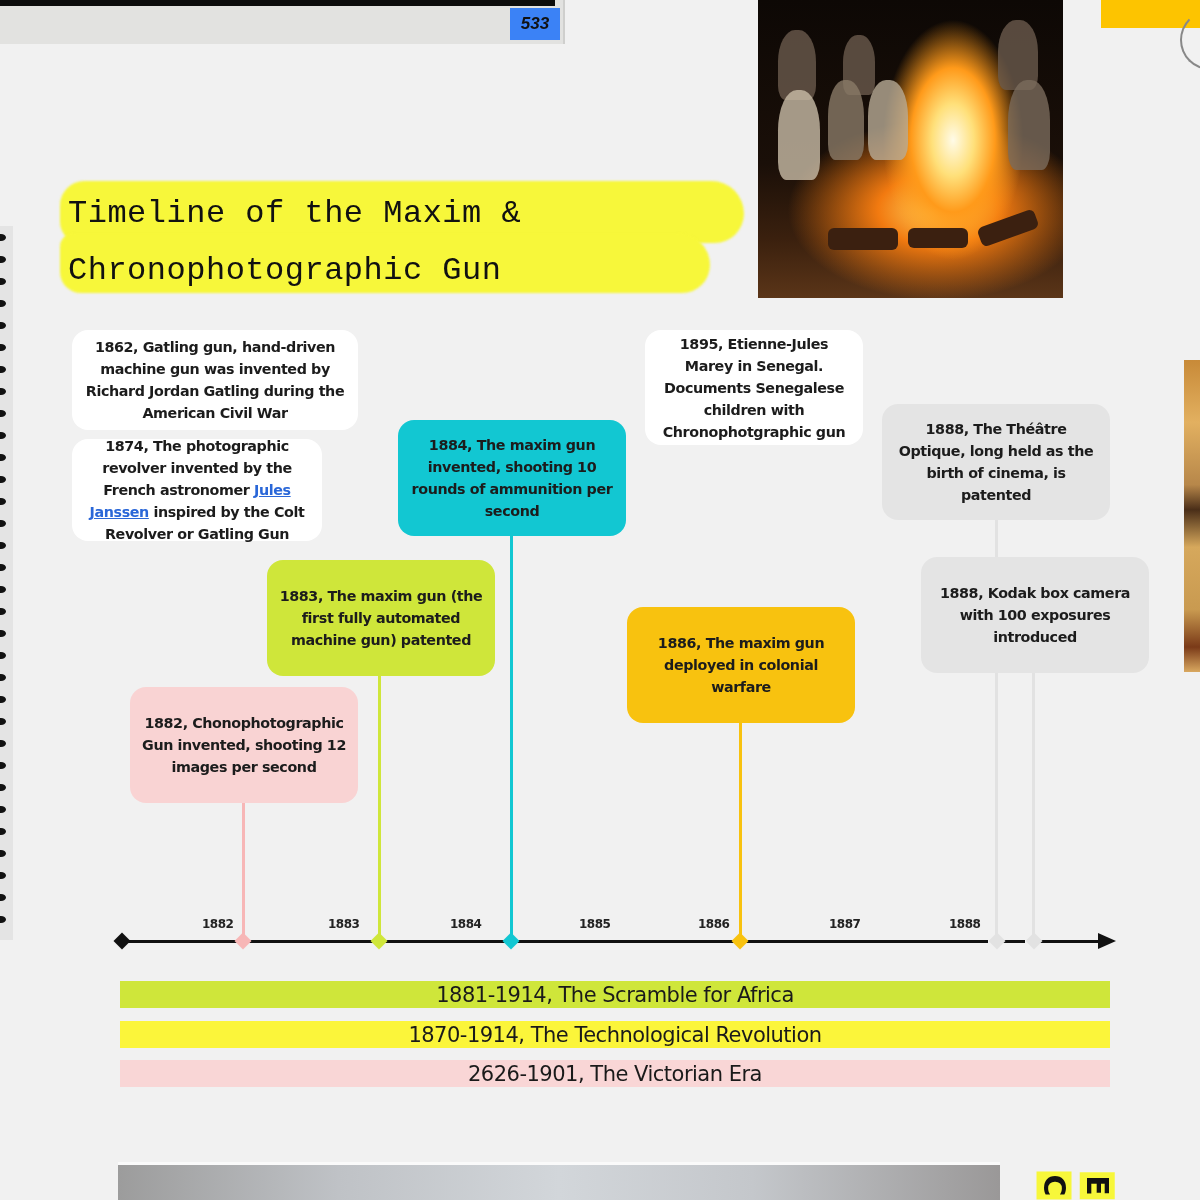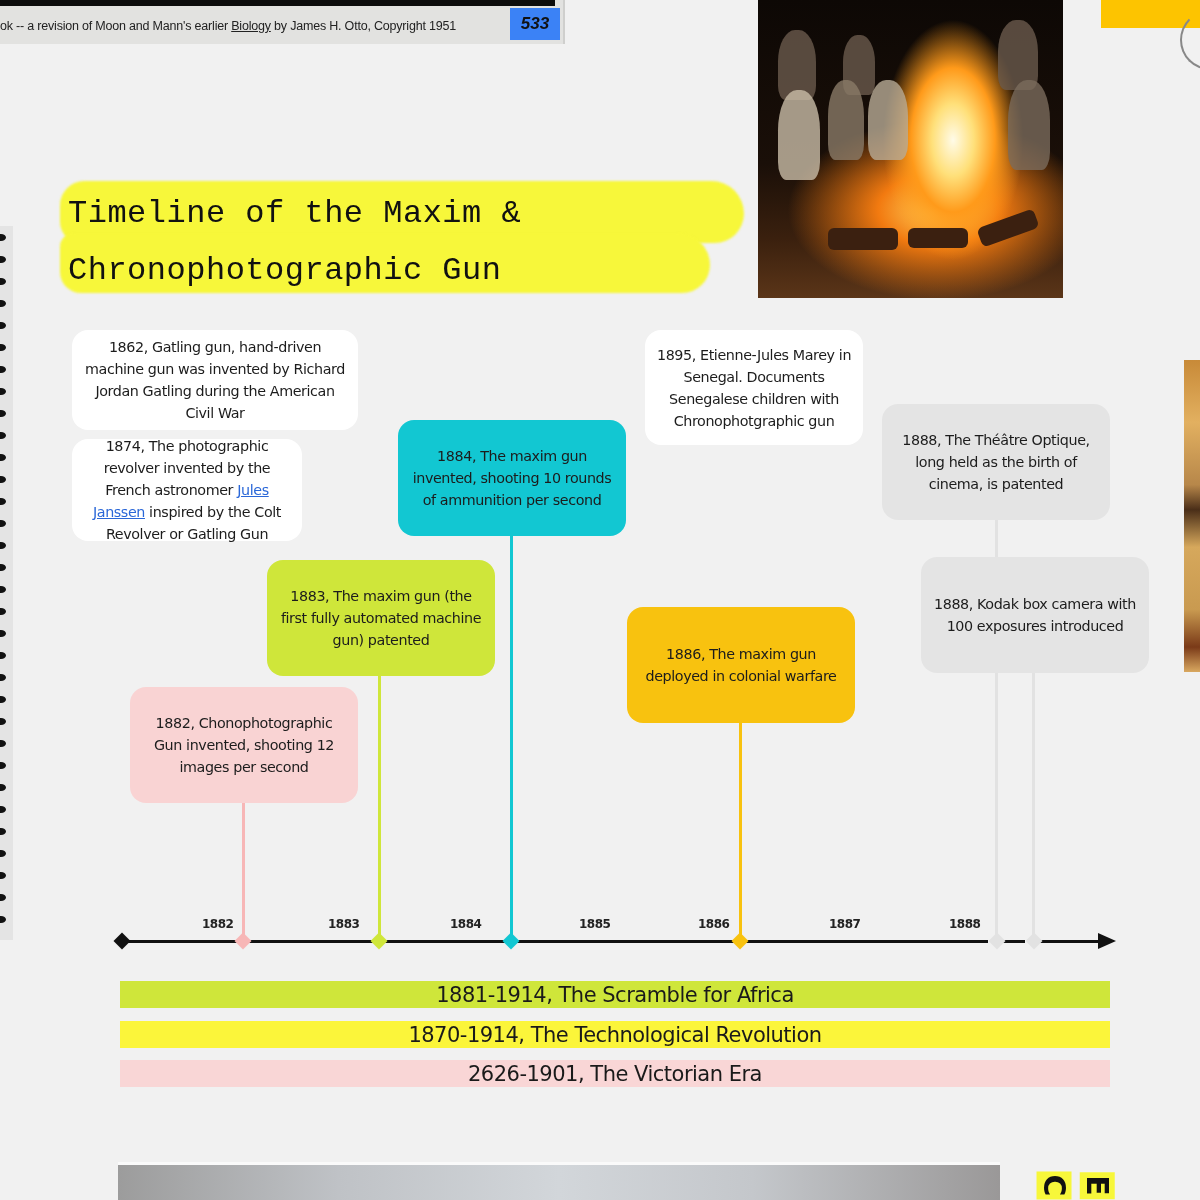--- a/index.html
+++ b/index.html
@@ -35,21 +35,21 @@
   .spiral { position: absolute; left: 0; top: 226px; width: 13px; height: 714px; background: #e4e4e4; }
   .spiral .hole { position: absolute; left: -4px; width: 10px; height: 7px; border-radius: 50%; background: #111; }
 
   
   .title-wrap { position: absolute; left: 58px; top: 175px; width: 690px; height: 120px; }
   .title-hl1 { position: absolute; left: 2px; top: 6px; width: 684px; height: 62px; background: #f7f73a; border-radius: 30px 40px 36px 26px; filter: blur(1px); }
   .title-hl2 { position: absolute; left: 2px; top: 58px; width: 650px; height: 60px; background: #f7f73a; border-radius: 20px 46px 40px 30px; filter: blur(1px); }
   .title { position: absolute; left: 10px; top: 10px; font-family: "Liberation Mono", monospace; font-size: 32px; line-height: 57px; color: #111; white-space: pre; letter-spacing: 0.5px; }
 
   
-  .card { position: absolute; border-radius: 16px; text-align: center; font-family: "DejaVu Sans", sans-serif; font-size: 14.3px; line-height: 22px; color: #1c1c1c; display: flex; align-items: center; justify-content: center; padding: 0 10px; letter-spacing: -0.4px; }
+  .card { position: absolute; border-radius: 16px; text-align: center; font-family: "DejaVu Sans", sans-serif; font-size: 14.3px; line-height: 22px; color: #1c1c1c; display: flex; align-items: center; justify-content: center; padding: 0 10px; letter-spacing: -0.4px; font-weight: bold; }
   .card a { color: #2a67d8; text-decoration: underline; }
   .stem { position: absolute; width: 3px; }
   .marker { position: absolute; width: 12px; height: 12px; transform: rotate(45deg); }
 
   
   .axis { position: absolute; left: 122px; top: 940px; width: 978px; height: 3px; background: #111; }
   .axis-start { position: absolute; left: 116px; top: 935px; width: 12px; height: 12px; background: #111; transform: rotate(45deg); }
   .axis-arrow { position: absolute; left: 1098px; top: 933px; width: 0; height: 0; border-top: 8px solid transparent; border-bottom: 8px solid transparent; border-left: 18px solid #111; }
   .axis-gap { position: absolute; top: 938px; width: 8px; height: 7px; background: #f1f1f1; }
   .year-label { position: absolute; top: 917px; font-family: "DejaVu Sans", sans-serif; font-size: 12px; font-weight: bold; color: #222; letter-spacing: -0.5px; }
@@ -61,23 +61,20 @@
   .bottom-img { position: absolute; left: 118px; top: 1162px; width: 882px; height: 38px; border-top: 3px solid #fafafa;
     background: linear-gradient(90deg, #9c9c9c 0%, #bfc2c6 25%, #d2d6da 50%, #c4c7cb 72%, #9a9898 100%); }
   .corner-glyphs { position: absolute; left: 1040px; top: 1168px; font-family: "DejaVu Sans", sans-serif; font-weight: bold; font-size: 30px; color: #111; white-space: nowrap; }
   .corner-glyphs span { background: #f7f73a; padding: 0 3px; margin-right: 16px; display: inline-block; transform: rotate(90deg); }
 </style>
 </head>
 <body>
 
 <div class="book-strip">
   <div class="black-band"></div>
-  <div class="book-caption">
-    <span>ok -- a revision of Moon and Mann's earlier </span><u>Biology</u><span> by James H. Otto, Copyright 1951</span>
-  </div>
   <div class="page-num">533</div>
 </div>
 
 <div class="photo-fire">
   <div class="person" style="left:20px;top:30px;width:38px;height:70px;"></div>
   <div class="person" style="left:85px;top:35px;width:32px;height:60px;"></div>
   <div class="person" style="left:20px;top:90px;width:42px;height:90px;background:#c9bda8;"></div>
   <div class="person" style="left:70px;top:80px;width:36px;height:80px;background:#8a7a68;"></div>
   <div class="person" style="left:110px;top:80px;width:40px;height:80px;background:#b8ab96;"></div>
   <div class="person" style="left:240px;top:20px;width:40px;height:70px;"></div>
@@ -137,21 +134,21 @@
 <div class="stem" style="left:242px;top:800px;height:140px;background:#f7b6b6;"></div>
 <div class="stem" style="left:378px;top:672px;height:268px;background:#cfe63a;"></div>
 <div class="stem" style="left:510px;top:532px;height:408px;background:#12c7d2;"></div>
 <div class="stem" style="left:739px;top:720px;height:220px;background:#f8c20f;"></div>
 <div class="stem" style="left:995px;top:518px;height:422px;background:#e2e2e2;"></div>
 <div class="stem" style="left:1032px;top:668px;height:272px;background:#e2e2e2;"></div>
 
 <div class="card" style="left:72px;top:330px;width:286px;height:100px;background:#ffffff;">
   <span>1862, Gatling gun, hand-driven machine gun was invented  by Richard Jordan Gatling during the American Civil War</span>
 </div>
-<div class="card" style="left:72px;top:439px;width:230px;height:102px;background:#ffffff;">
+<div class="card" style="left:72px;top:439px;width:250px;height:102px;background:#ffffff;">
   <span><span>1874, The photographic revolver invented by the French astronomer </span><a href="#">Jules Janssen</a><span> inspired by the Colt Revolver or Gatling Gun</span></span>
 </div>
 <div class="card" style="left:398px;top:420px;width:228px;height:116px;background:#12c7d2;">
   <span>1884, The maxim gun invented, shooting 10 rounds of ammunition per second</span>
 </div>
 <div class="card" style="left:645px;top:330px;width:218px;height:115px;background:#ffffff;">
   <span>1895, Etienne-Jules Marey in Senegal. Documents Senegalese children with Chronophotgraphic gun</span>
 </div>
 <div class="card" style="left:882px;top:404px;width:228px;height:116px;background:#e4e4e4;">
   <span>1888, The Théâtre Optique, long held as the birth of cinema, is patented</span>

